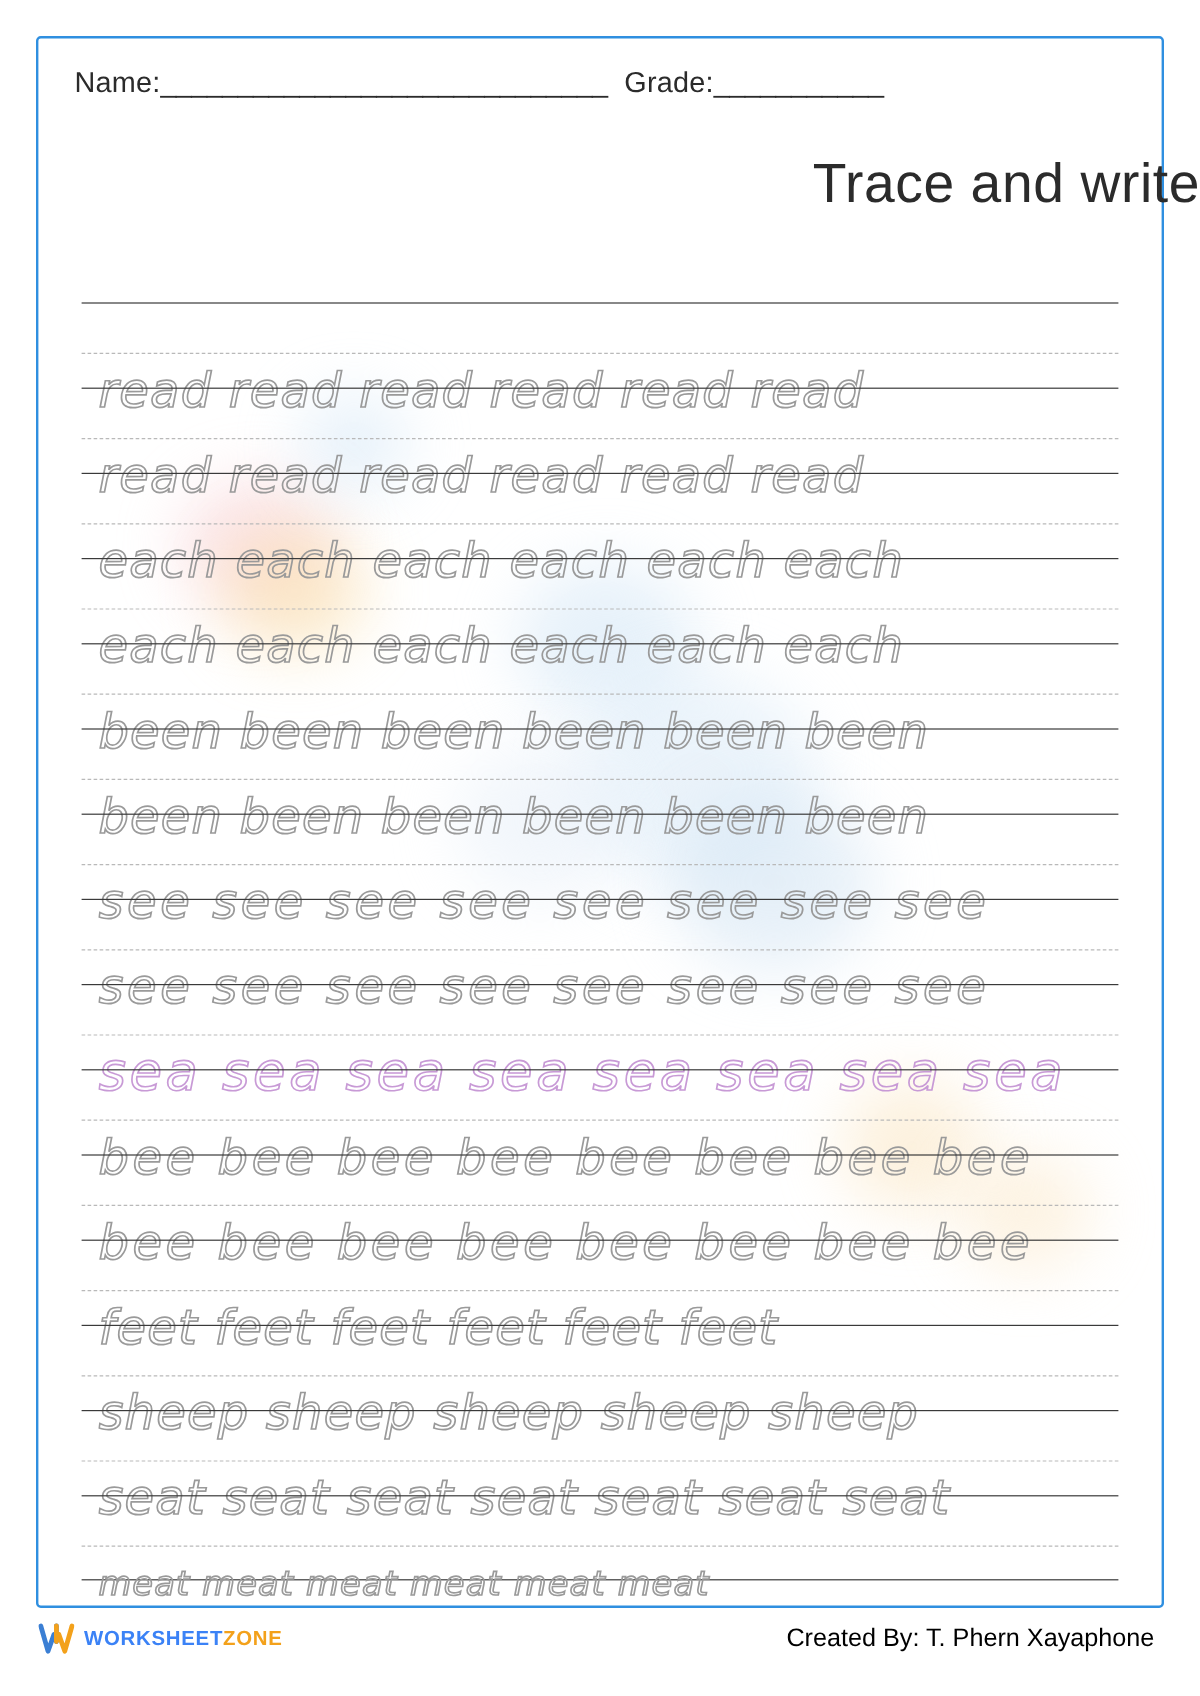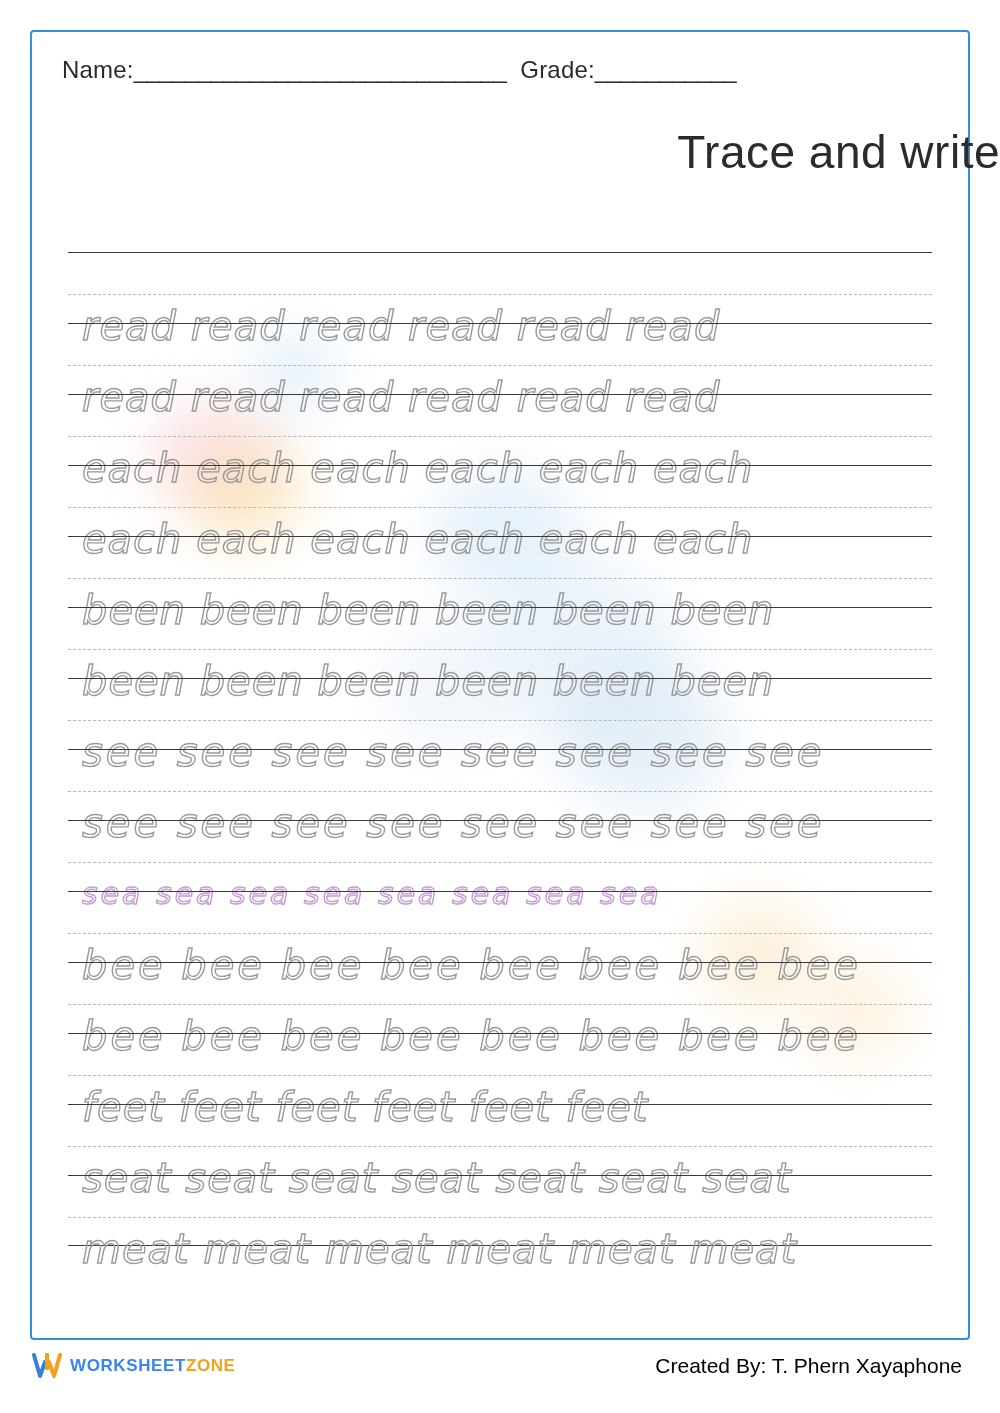--- a/index.html
+++ b/index.html
@@ -214,36 +214,39 @@
     <div class="line-row">
         <div class="trace-text" style="font-size: 40px;">been  been  been  been  been  been</div>
       </div>
     <div class="line-row">
         <div class="trace-text spaced" style="font-size: 40px;">see  see  see  see  see  see  see  see</div>
       </div>
     <div class="line-row">
         <div class="trace-text spaced" style="font-size: 40px;">see  see  see  see  see  see  see  see</div>
       </div>
     <div class="line-row">
-        <div class="trace-text accent spaced" style="font-size: 30px;">sea  sea  sea  sea  sea  sea  sea  sea</div>
+        <div class="trace-text accent spaced" style="font-size: 44px;">sea  sea  sea  sea  sea  sea  sea  sea</div>
       </div>
     <div class="line-row">
         <div class="trace-text spaced" style="font-size: 40px;">bee  bee  bee  bee  bee  bee  bee  bee</div>
       </div>
     <div class="line-row">
         <div class="trace-text spaced" style="font-size: 40px;">bee  bee  bee  bee  bee  bee  bee  bee</div>
       </div>
     <div class="line-row">
         <div class="trace-text" style="font-size: 40px;">feet  feet  feet  feet  feet  feet</div>
       </div>
     <div class="line-row">
+        <div class="trace-text" style="font-size: 40px;">sheep  sheep  sheep  sheep  sheep</div>
+      </div>
+    <div class="line-row">
         <div class="trace-text" style="font-size: 40px;">seat  seat  seat  seat  seat  seat  seat</div>
       </div>
     <div class="line-row">
-        <div class="trace-text" style="font-size: 40px;">meat  meat  meat  meat  meat  meat</div>
+        <div class="trace-text" style="font-size: 28px;">meat  meat  meat  meat  meat  meat</div>
       </div>
   </div>
 
   <div class="footer">
     <div class="brand">
       <span class="brand-mark">
         <svg width="30" height="28" viewBox="0 0 30 28">
           <path d="M2 3 L8 24 L13 10 L15 16 L15 3" fill="none" stroke="#3b7fd4" stroke-width="4" stroke-linecap="round" stroke-linejoin="round"></path>
           <path d="M15 3 L15 16 L17 10 L22 24 L28 3" fill="none" stroke="#f3a11b" stroke-width="4" stroke-linecap="round" stroke-linejoin="round"></path>
         </svg>

